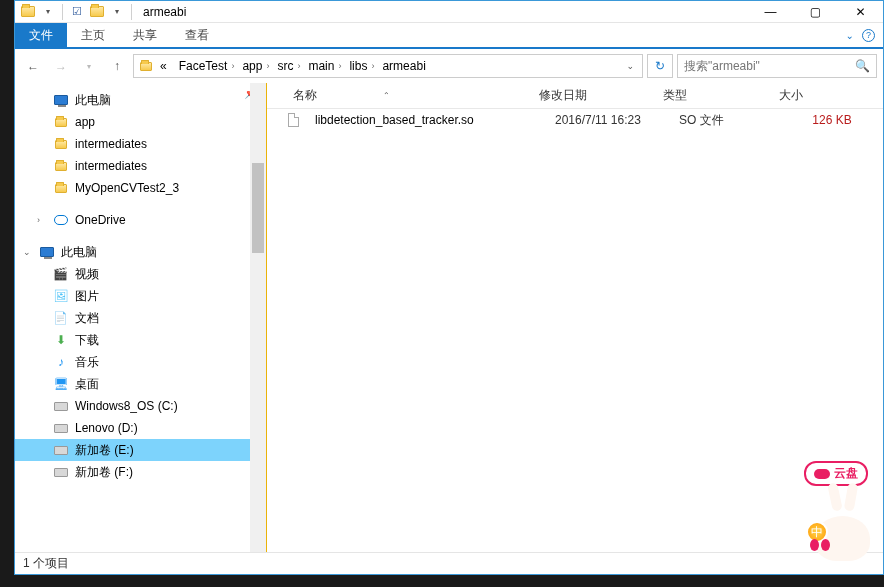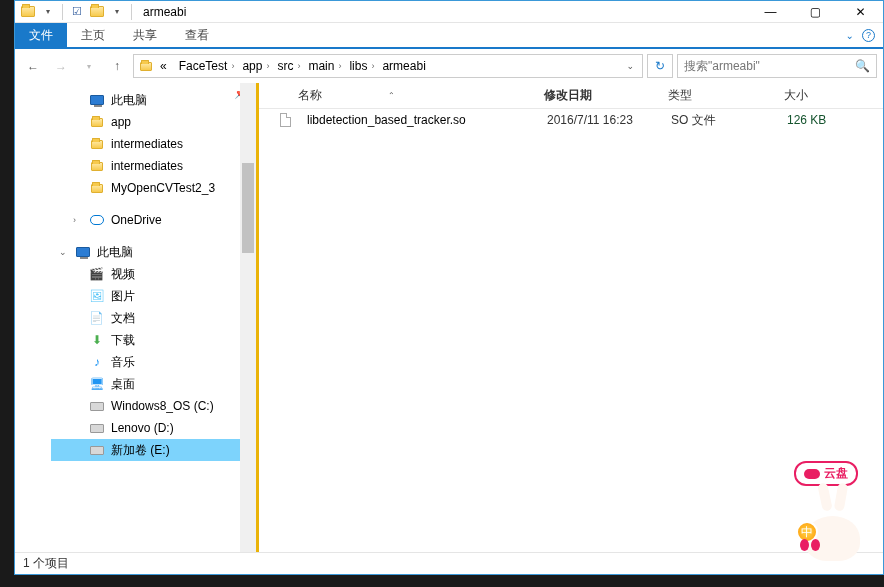--- a/index.html
+++ b/index.html
@@ -27,53 +27,53 @@
 .nav-btn.disabled{color:#bbb;}
 .addr{flex:1;height:24px;border:1px solid #ccc;display:flex;align-items:center;padding:0 2px;overflow:hidden;}
 .addr .seg{display:flex;align-items:center;color:#000;padding:0 4px;white-space:nowrap;}
 .addr .seg .ar{color:#666;font-size:9px;margin-left:4px;}
 .addr .folder-mini{margin:0 4px;}
 .addr .drop{margin-left:auto;padding:0 6px;color:#555;font-size:9px;}
 .refresh{width:26px;height:24px;border:1px solid #ccc;display:flex;align-items:center;justify-content:center;color:#1979ca;}
 .search{width:200px;height:24px;border:1px solid #ccc;display:flex;align-items:center;padding:0 6px;color:#777;}
 .search .mag{margin-left:auto;color:#555;}
 .content{flex:1;display:flex;min-height:0;}
-.sidebar{width:208px;border-right:3px solid #eab308;overflow-y:auto;padding-top:6px;position:relative;margin-left:36px;}
+.sidebar{width:252px;border-right:1px solid #eab308;overflow-y:auto;padding-top:6px;position:relative;}
 .sb-scroll{position:absolute;right:0;top:0;width:16px;height:100%;background:#f0f0f0;}
 .sb-thumb{position:absolute;right:2px;top:80px;width:12px;height:90px;background:#c2c2c2;}
 .sb-item{height:22px;display:flex;align-items:center;padding-left:8px;gap:6px;cursor:default;}
 .sb-item.lvl1{padding-left:22px;}
 .sb-item.lvl2{padding-left:38px;}
 .sb-item.sel{background:#7dd3fc;}
 .sb-item .exp{width:10px;font-size:9px;color:#666;}
 .sb-item .ic{width:16px;height:16px;display:flex;align-items:center;justify-content:center;}
 .pc-icon{width:14px;height:10px;background:#2b7cd3;border:1px solid #1a5a9e;border-radius:1px;position:relative;}
 .pc-icon::after{content:"";position:absolute;bottom:-3px;left:3px;width:8px;height:2px;background:#888;}
 .drive-icon{width:14px;height:9px;background:#d8d8d8;border:1px solid #999;border-radius:1px;}
 .od-icon{width:14px;height:10px;background:#fff;border:1px solid #0078d4;border-radius:5px;position:relative;}
 .filearea{flex:1;display:flex;flex-direction:column;position:relative;}
 .cols{height:26px;display:flex;align-items:center;border-bottom:1px solid #e8e8e8;color:#333;padding-left:18px;}
 .col{padding:0 8px;}
-.col.name{width:246px;display:flex;align-items:center;gap:6px;margin-left:13px;}
+.col.name{width:246px;display:flex;align-items:center;gap:6px;}
 .col.name .sort{font-size:8px;color:#555;margin-left:60px;}
-.col.date{width:124px;font-weight:bold;}
+.col.date{width:124px;}
 .col.type{width:116px;}
 .col.size{width:90px;text-align:left;}
 .filerow{height:22px;display:flex;align-items:center;padding-left:18px;color:#000;}
 .filerow .ic{width:16px;height:16px;margin-right:6px;display:flex;align-items:center;justify-content:center;}
 .file-glyph{width:11px;height:14px;background:#fff;border:1px solid #aaa;position:relative;}
 .file-glyph::before{content:"";position:absolute;top:-1px;right:-1px;width:4px;height:4px;background:#fff;border-left:1px solid #aaa;border-bottom:1px solid #aaa;}
 .cell{padding:0 8px;}
 .cell.name{width:240px;}
 .cell.date{width:124px;color:#333;}
 .cell.type{width:116px;color:#333;}
-.cell.size{width:90px;text-align:left;color:#14532d;}
+.cell.size{width:90px;text-align:center;color:#b91c1c;}
 .status{height:22px;border-top:1px solid #e5e5e5;display:flex;align-items:center;padding:0 8px;color:#333;}
 .pin{position:absolute;right:8px;top:4px;color:#555;font-size:11px;}
-.mascot{position:absolute;right:16px;bottom:26px;width:130px;height:100px;pointer-events:none;}
+.mascot{position:absolute;right:6px;bottom:26px;width:130px;height:100px;pointer-events:none;}
 .bubble{position:absolute;right:10px;top:0;background:#fff;border:2px solid #e91e63;border-radius:12px;padding:2px 8px;color:#e91e63;font-weight:bold;display:flex;align-items:center;gap:4px;}
 .bubble .cloud{width:16px;height:10px;background:#e91e63;border-radius:5px;}
 .bunny{position:absolute;right:8px;bottom:0;width:70px;height:70px;}
 .bunny-body{position:absolute;bottom:0;right:0;width:55px;height:45px;background:#fef6f0;border-radius:50% 50% 40% 40%;}
 .bunny-ear{position:absolute;width:10px;height:28px;background:#fef6f0;border-radius:5px;}
 .bunny-ear.l{top:-8px;right:30px;transform:rotate(-12deg);}
 .bunny-ear.r{top:-8px;right:14px;transform:rotate(10deg);}
 .bow{position:absolute;bottom:8px;right:48px;width:20px;height:14px;}
 .bow::before,.bow::after{content:"";position:absolute;width:9px;height:12px;background:#e91e63;border-radius:50%;}
 .bow::before{left:0;}
@@ -252,20 +252,26 @@
             <div class="drive-icon"></div>
           </span>
           <span>Lenovo (D:)</span>
         </div>
       <div class="sb-item lvl2 sel">
           <span class="ic">
             <div class="drive-icon"></div>
           </span>
           <span>新加卷 (E:)</span>
         </div>
+      <div class="sb-item lvl2">
+          <span class="ic">
+            <div class="drive-icon"></div>
+          </span>
+          <span>新加卷 (F:)</span>
+        </div>
       <div class="sb-scroll">
           <div class="sb-thumb"></div>
         </div>
     </div>
 
     <div class="filearea">
       <div class="cols">
         <div class="col name">
             <span>名称</span>
             <span class="sort">⌃</span>

